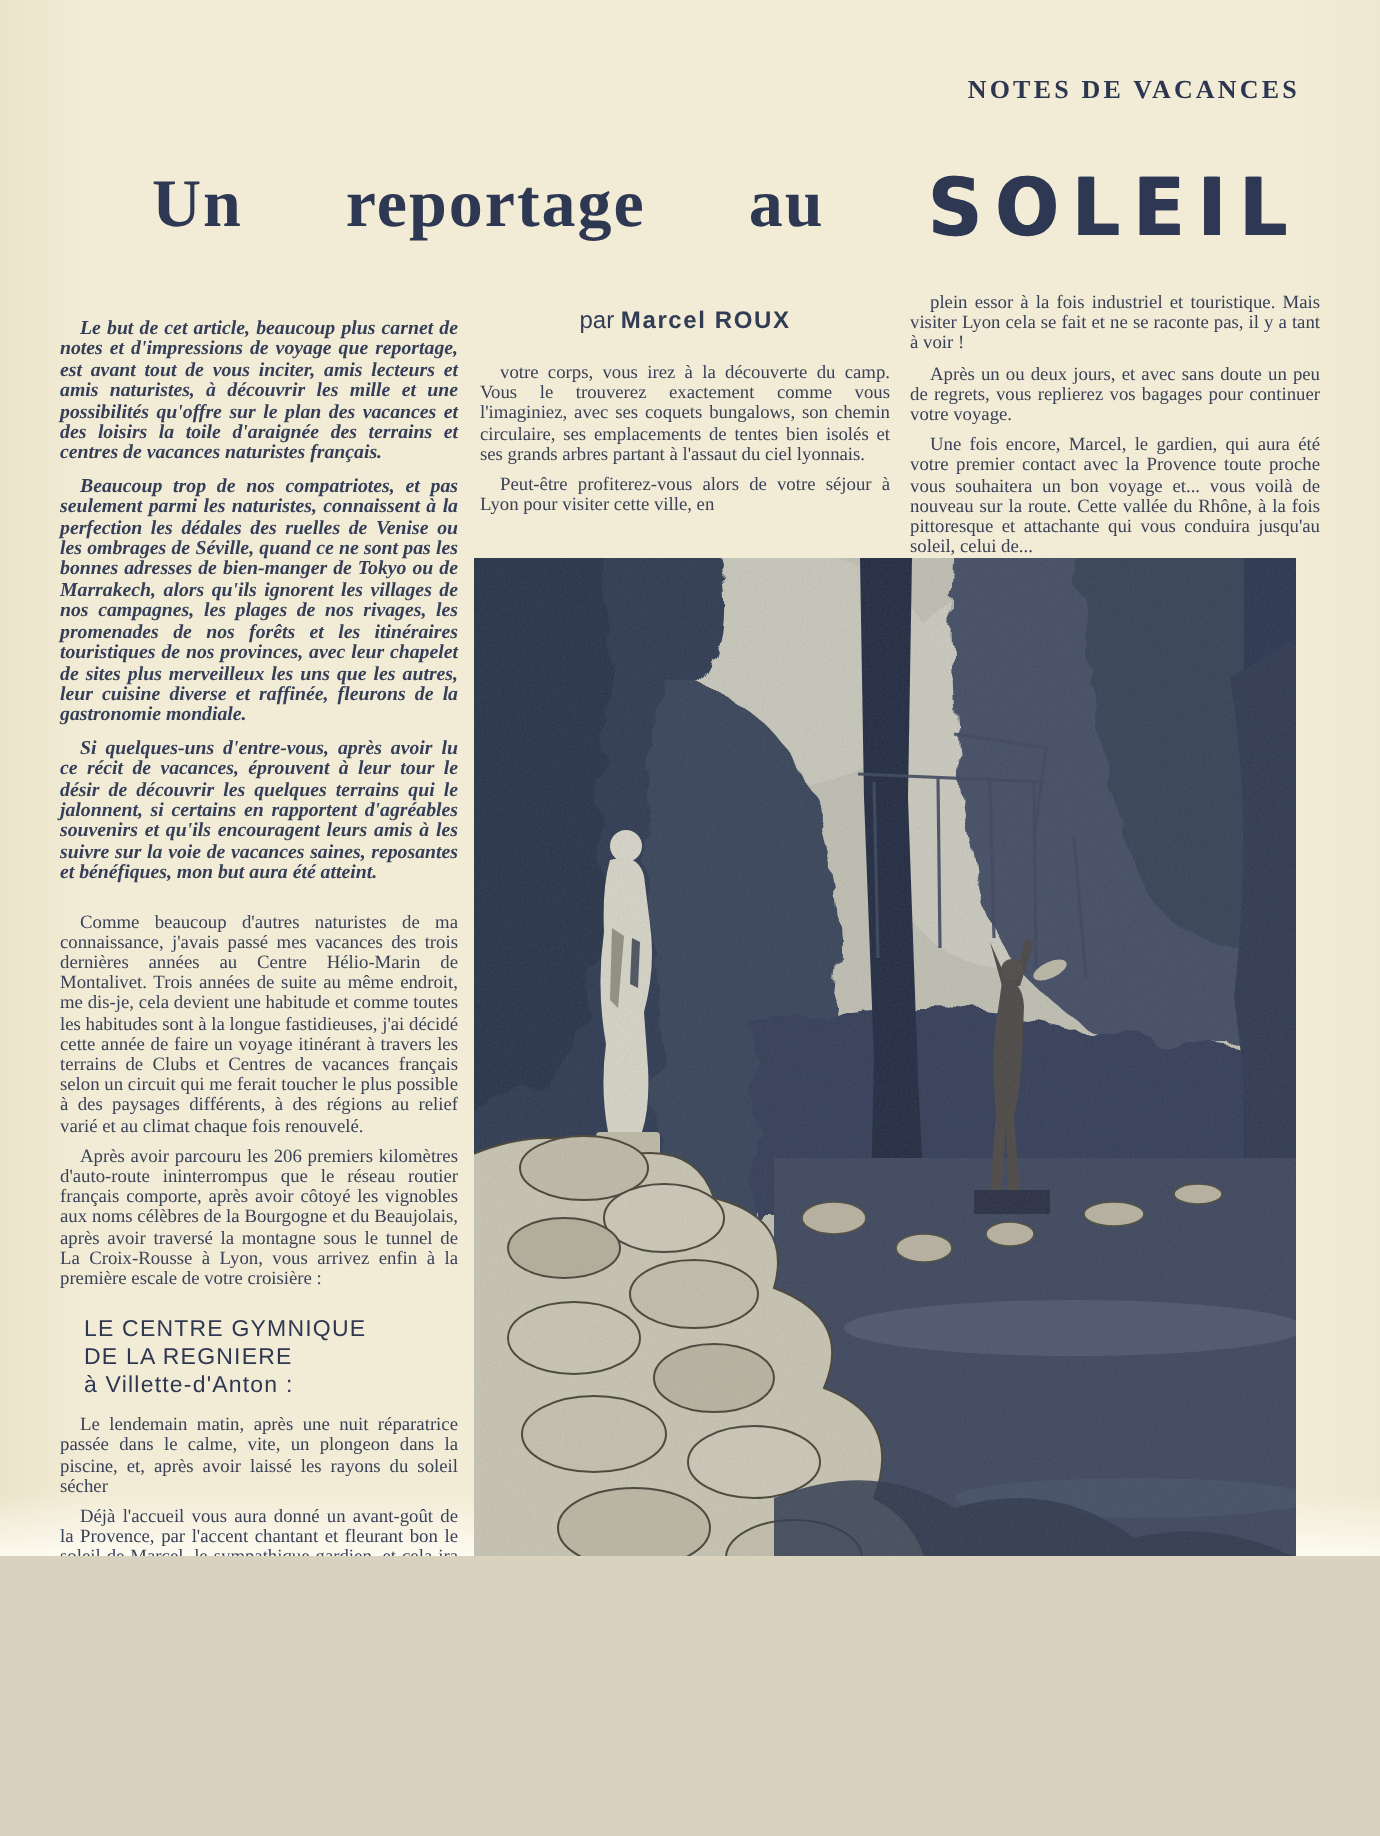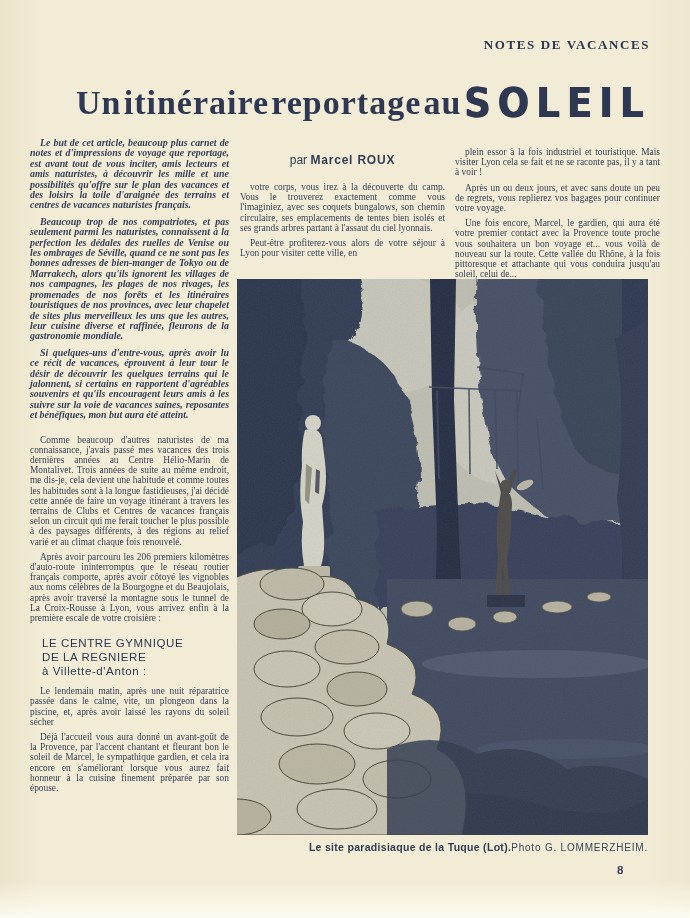--- a/index.html
+++ b/index.html
@@ -1,19 +1,19 @@
 <!DOCTYPE html>
 <html><head>
 <meta charset="utf-8">
 <style>
   * { margin:0; padding:0; box-sizing:border-box; }
   html,body { background:#d8d2bf; }
   .page {
     position:relative;
-    width:690px; height:918px;
+    width:690px; height:778px;
     margin:0 auto;
     background:
       linear-gradient(180deg, rgba(255,255,255,0) 96%, rgba(255,253,245,.85) 100%),
       linear-gradient(90deg, #ece4ca 0%, #f2ebd5 6%, #f2ebd5 94%, #efe8d0 100%),
       #f2ebd5;
     overflow:hidden;
     font-family:"Liberation Serif", serif;
     color:#39415a;
   }
   .kicker {
@@ -40,21 +40,21 @@
   }
   .byline {
     position:absolute; left:240px; width:205px; top:153px;
     text-align:center;
     font-family:"Liberation Sans", sans-serif;
     font-size:12px; color:#323c55;
   }
   .byline b { font-weight:bold; letter-spacing:.8px; }
   .col { position:absolute; text-align:justify; }
   .col p { text-indent:10px; margin-bottom:5px; }
-  .col-left { left:30px; top:138px; width:199px; }
+  .col-left { left:30px; top:160px; width:199px; }
   .col-left p.lead {
     font-style:italic; font-weight:bold;
     font-size:9.9px; line-height:10.4px;
     color:#343e58; margin-bottom:6px;
   }
   .col-left p.body, .col-mid p, .col-right p {
     font-size:9.4px; line-height:10.2px;
     color:#3a4258;
   }
   .roman-gap { margin-top:14px !important; }
@@ -88,21 +88,20 @@
 </style>
 </head>
 <body>
 
 <div class="page">
 
   <div class="kicker">NOTES DE VACANCES</div>
 
   <h1 class="title">
     <span class="t-word">Un</span>
-    <span class="t-word">itinéraire</span>
     <span class="t-word">reportage</span>
     <span class="t-word">au</span>
     <span class="t-accent">SOLEIL</span>
   </h1>
 
   <div class="byline">
     <span>par</span>
     <b>Marcel ROUX</b>
   </div>
 

